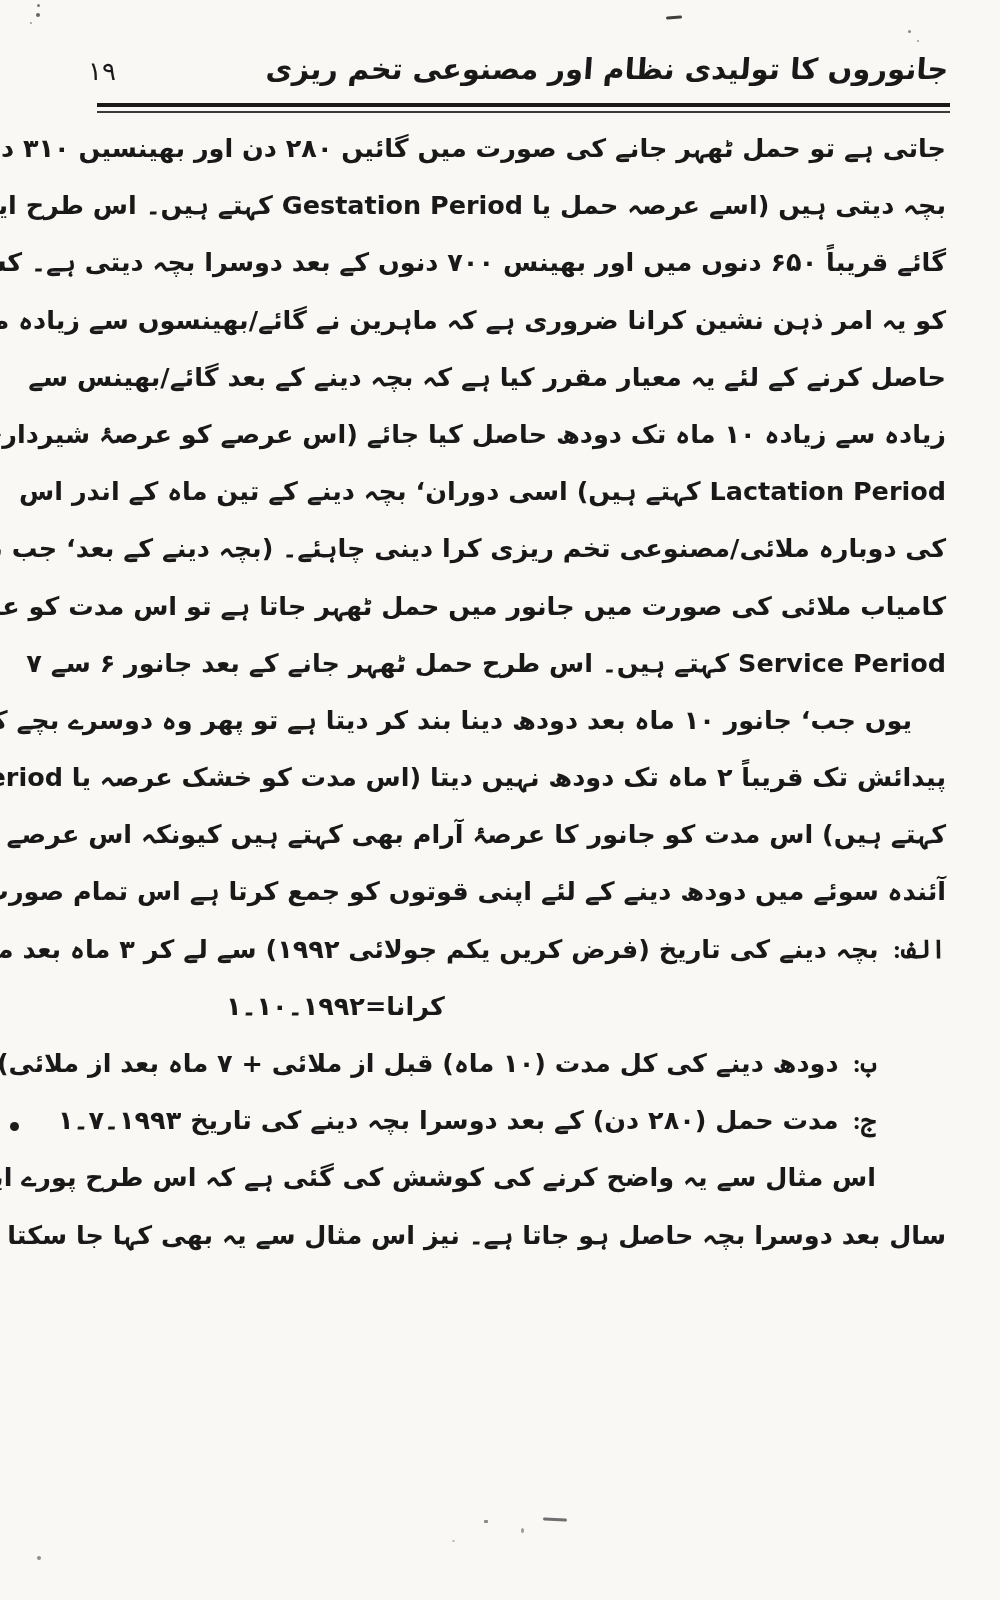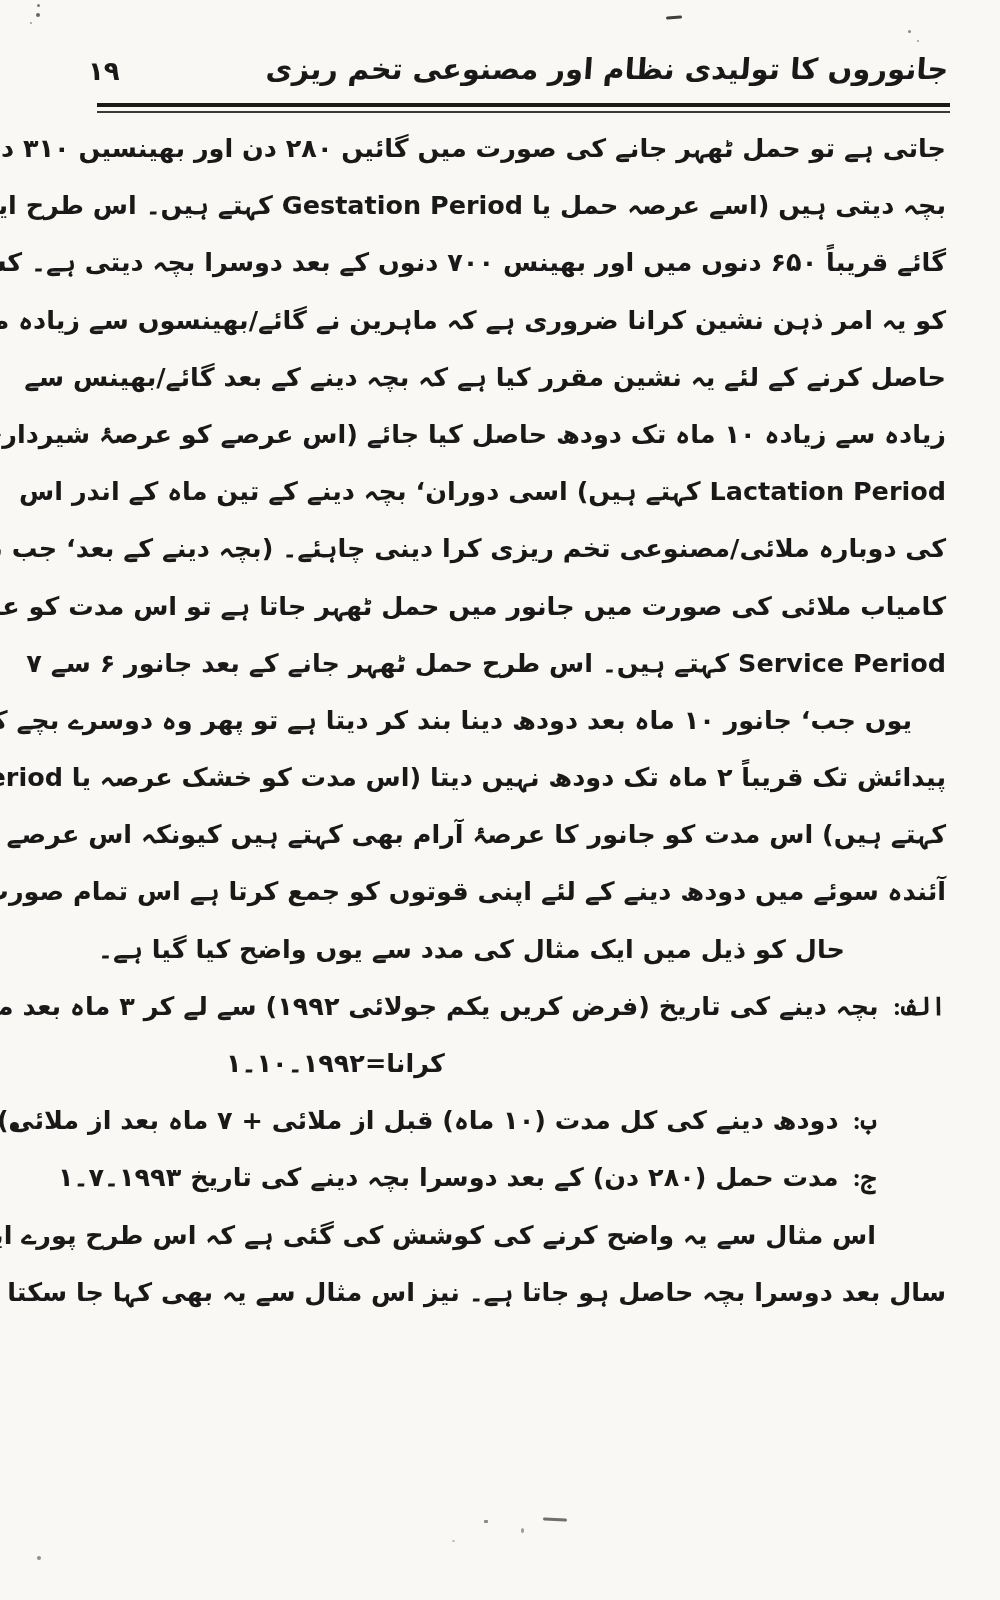--- a/index.html
+++ b/index.html
@@ -11,21 +11,21 @@
     position:relative;
     overflow:hidden;
   }
   .page{position:absolute;inset:0;}
   
   .hdr{
     position:absolute;top:52px;left:88px;right:52px;
     display:flex;justify-content:space-between;align-items:flex-end;
     direction:ltr;
   }
-  .pagenum{font-size:26px;font-weight:bold;letter-spacing:1px;}
+  .pagenum{font-size:26px;font-weight:normal;letter-spacing:1px;}
   .title{font-size:29px;font-weight:bold;direction:rtl;transform:skewX(-4deg);}
   .rule{
     position:absolute;top:103px;left:97px;right:50px;height:4px;
     border-top:4px solid #1a1a1a;border-bottom:2px solid #3a3a3a;
   }
   
   .content{
     position:absolute;top:120px;left:86px;right:54px;
     direction:rtl;
   }
@@ -82,31 +82,30 @@
     <div class="pagenum">۱۹</div>
     <div class="title">جانوروں کا تولیدی نظام اور مصنوعی تخم ریزی</div>
   </div>
   <div class="rule"></div>
 
   <div class="content">
     <div class="ln j">جاتی ہے تو حمل ٹھہر جانے کی صورت میں گائیں ۲۸۰ دن اور بھینسیں ۳۱۰ دن کے بعد</div>
     <div class="ln j">بچہ دیتی ہیں (اسے عرصہ حمل یا Gestation Period کہتے ہیں۔ اس طرح ایک</div>
     <div class="ln j">گائے قریباً ۶۵۰ دنوں میں اور بھینس ۷۰۰ دنوں کے بعد دوسرا بچہ دیتی ہے۔ کسانوں</div>
     <div class="ln j">کو یہ امر ذہن نشین کرانا ضروری ہے کہ ماہرین نے گائے/بھینسوں سے زیادہ منافع</div>
-    <div class="ln j">حاصل کرنے کے لئے یہ نشین مقرر کیا ہے کہ بچہ دینے کے بعد گائے/بھینس سے</div>
+    <div class="ln j">حاصل کرنے کے لئے یہ معیار مقرر کیا ہے کہ بچہ دینے کے بعد گائے/بھینس سے</div>
     <div class="ln j">زیادہ سے زیادہ ۱۰ ماہ تک دودھ حاصل کیا جائے (اس عرصے کو عرصۂ شیرداری یا</div>
     <div class="ln j">Lactation Period کہتے ہیں) اسی دوران‘ بچہ دینے کے تین ماہ کے اندر اس</div>
     <div class="ln j">کی دوبارہ ملائی/مصنوعی تخم ریزی کرا دینی چاہئے۔ (بچہ دینے کے بعد‘ جب بھی</div>
     <div class="ln j">کامیاب ملائی کی صورت میں جانور میں حمل ٹھہر جاتا ہے تو اس مدت کو عرصۂ ملائی یا</div>
     <div class="ln j">Service Period کہتے ہیں۔ اس طرح حمل ٹھہر جانے کے بعد جانور ۶ سے ۷</div>
     <div class="ln j indent">یوں جب‘ جانور ۱۰ ماہ بعد دودھ دینا بند کر دیتا ہے تو پھر وہ دوسرے بچے کی</div>
     <div class="ln j">پیدائش تک قریباً ۲ ماہ تک دودھ نہیں دیتا (اس مدت کو خشک عرصہ یا Dry Period</div>
     <div class="ln j">کہتے ہیں) اس مدت کو جانور کا عرصۂ آرام بھی کہتے ہیں کیونکہ اس عرصے میں جانور‘</div>
     <div class="ln j">آئندہ سوئے میں دودھ دینے کے لئے اپنی قوتوں کو جمع کرتا ہے اس تمام صورت</div>
-    <div class="ln flushleft">حال کو ذیل میں ایک مثال کی مدد سے یوں واضح کیا گیا ہے۔</div>
 
     <div class="ln entry">
       <span class="lbl">الف:</span>
       <span class="txt jt">بچہ دینے کی تاریخ (فرض کریں یکم جولائی ۱۹۹۲) سے لے کر ۳ ماہ بعد ملائی</span>
     </div>
     <div class="ln res1">کرانا=۱۹۹۲۔۱۰۔۱</div>
 
     <div class="ln entry pr70">
       <span class="lbl">ب:</span>
       <span class="txt">دودھ دینے کی کل مدت (۱۰ ماہ) قبل از ملائی + ۷ ماہ بعد از ملائی)</span>

